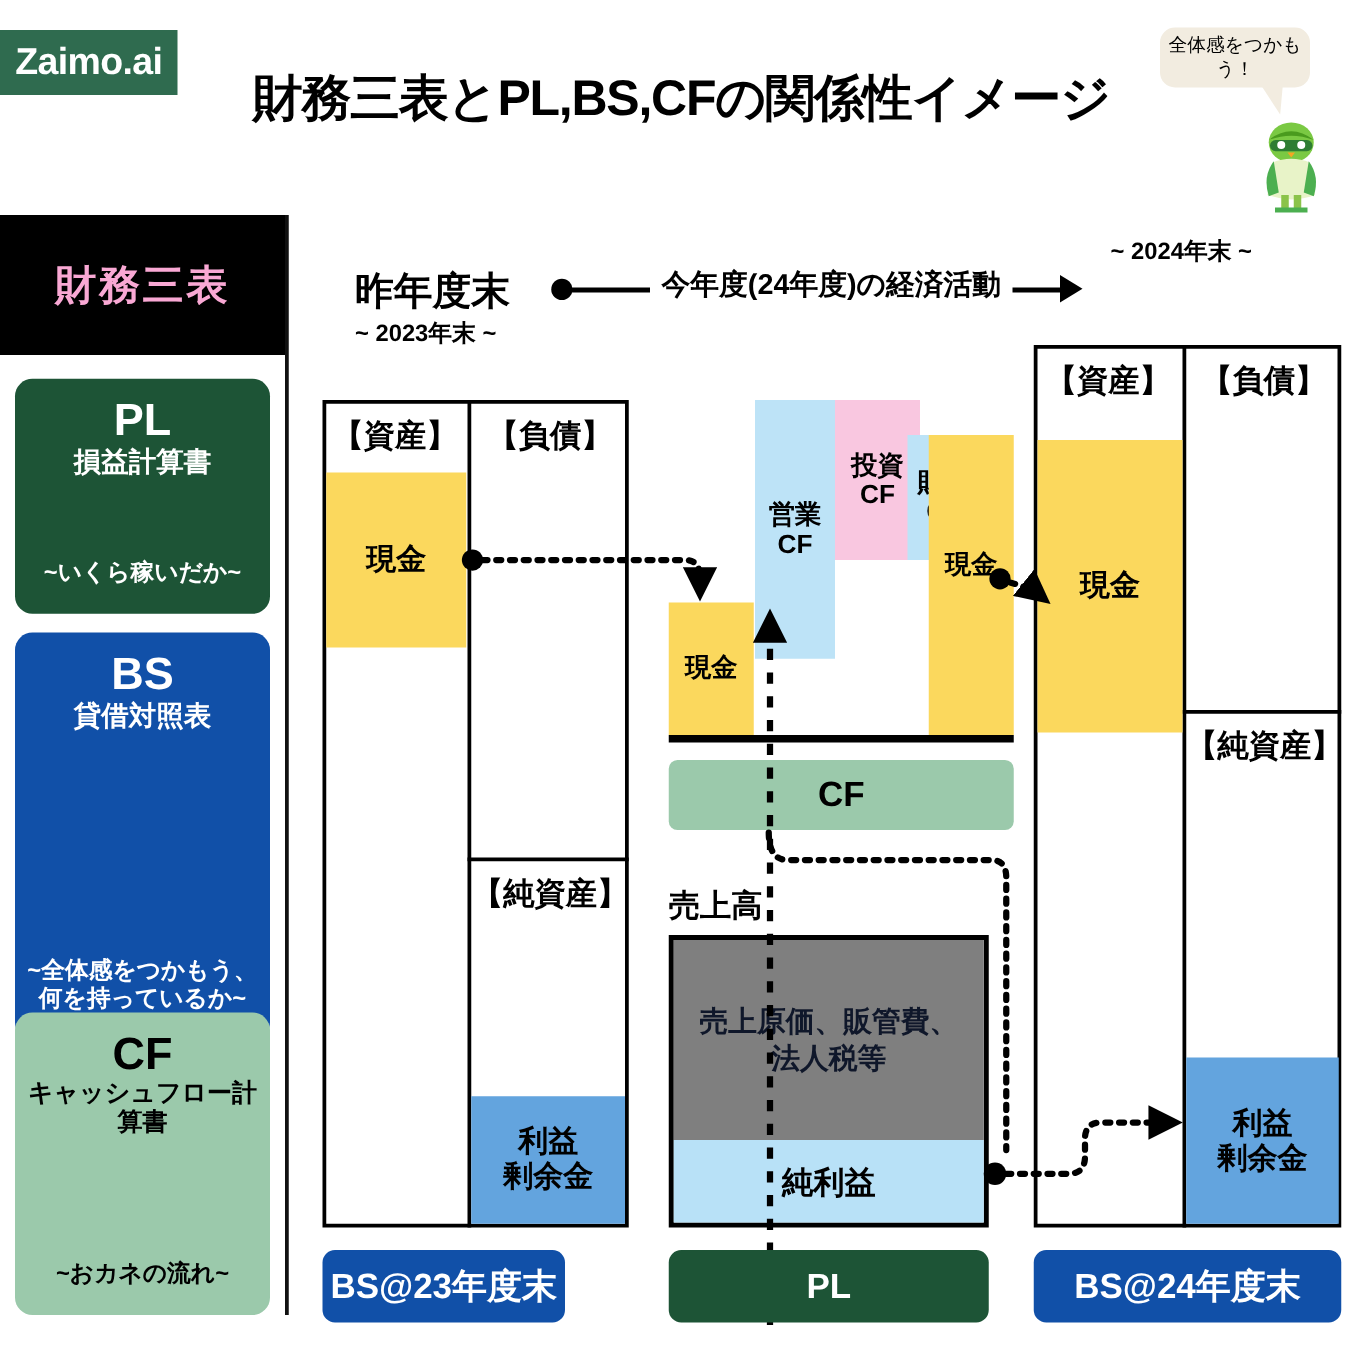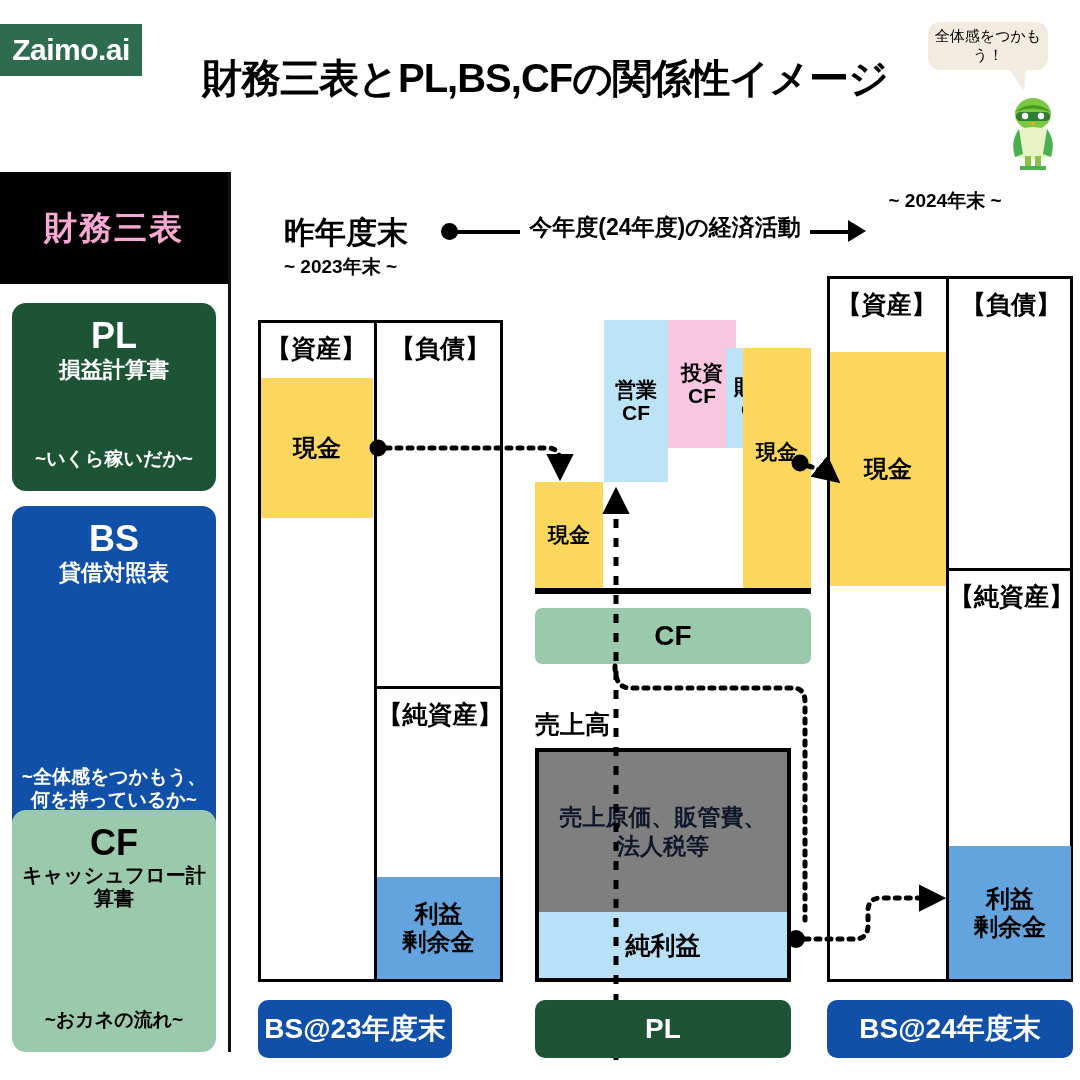--- a/index.html
+++ b/index.html
@@ -75,21 +75,21 @@
   #bsR-cap-l{left:949px;top:288px;width:124px;}
   #bsR-cap-n{left:949px;top:580px;width:124px;}
   #bsR-cash{left:830px;top:352px;width:116px;height:234px;background:#fbd85d;}
   #bsR-re{left:949px;top:846px;width:122px;height:133px;background:#63a4de;}
   .blk-lab{font-size:24px;font-weight:bold;line-height:1.15;}
 
   
   #wf-base{left:535px;top:588px;width:276px;height:6px;background:#000;}
   .wf-lab{font-size:21px;font-weight:bold;line-height:1.1;text-align:center;}
   #wf-cash0{left:535px;top:482px;width:68px;height:106px;background:#fbd85d;}
-  #wf-op{left:604px;top:320px;width:64px;height:162px;background:#bde3f7;}
+  #wf-op{left:604px;top:320px;width:64px;height:207px;background:#bde3f7;}
   #wf-inv{left:668px;top:320px;width:68px;height:128px;background:#f9c7e0;}
   #wf-fin{left:726px;top:348px;width:58px;height:100px;background:#bde3f7;}
   #wf-cash1{left:743px;top:348px;width:68px;height:240px;background:#fbd85d;}
 
   
   #cf-bar{left:535px;top:608px;width:276px;height:56px;background:#9bc9ab;
           border-radius:7px;font-size:28px;font-weight:bold;}
 
   
   #pl-sales{left:535px;top:708px;width:110px;font-size:25px;font-weight:bold;}

